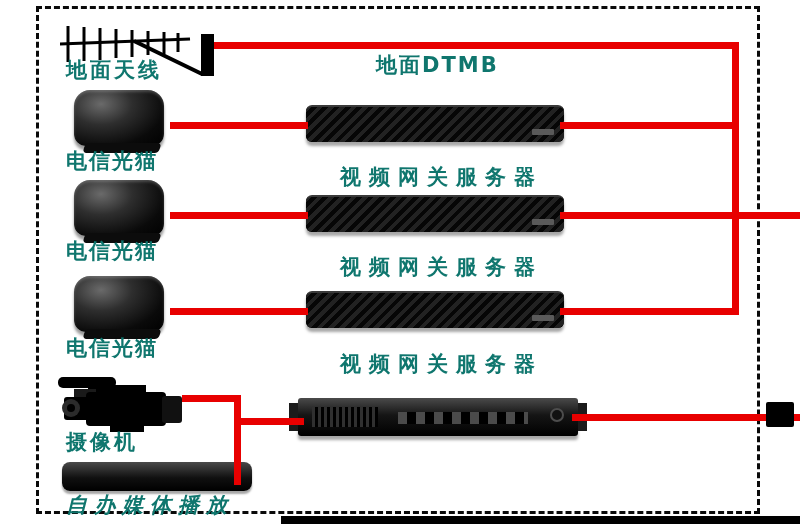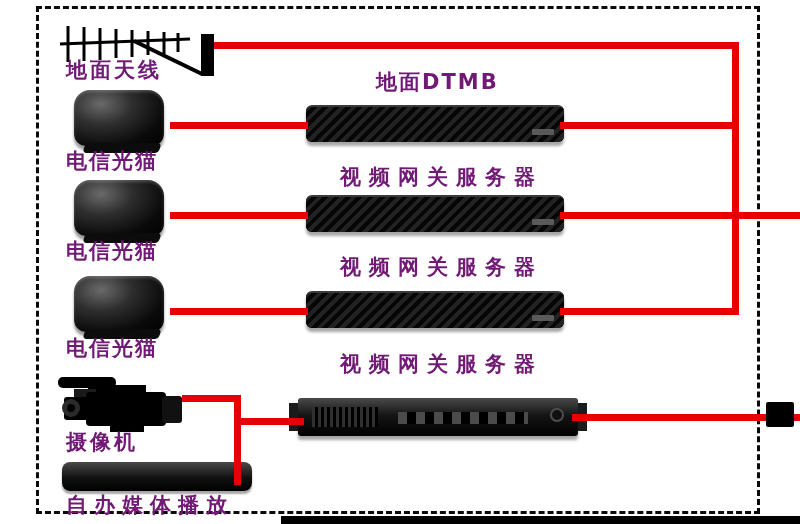--- a/index.html
+++ b/index.html
@@ -7,26 +7,26 @@
   body { font-family:"DejaVu Sans","Liberation Sans",sans-serif; }
   .canvas { position:relative; width:800px; height:524px; background:#ffffff; overflow:hidden; }
 
   .dashed-border { position:absolute; left:36px; top:6px; width:724px; height:508px;
     border:3px dashed #0a0a0a; z-index:1; }
 
   
   .hline, .vline { position:absolute; background:#e80000; z-index:5; }
 
   
-  .label { position:absolute; font-weight:bold; color:#701a75; font-size:21px;
+  .label { position:absolute; font-weight:bold; color:#0f766e; font-size:21px;
     white-space:nowrap; z-index:6; }
   .sp2 { letter-spacing:2px; }
   .sp3 { letter-spacing:3px; }
   .sp8 { letter-spacing:8px;margin-top:16px; }
-  .sp7 { letter-spacing:7px; }
+  .sp7 { letter-spacing:7px;font-style:italic; }
 
   
   .modem { position:absolute; width:90px; height:56px; z-index:2;
     background: radial-gradient(ellipse at 30% 25%, #6a6a6a 0%, #2e2e2e 35%, #0a0a0a 72%, #000 100%);
     border-radius:16px 16px 12px 12px;
     box-shadow: 0 4px 3px rgba(0,0,0,.4), inset 0 2px 3px rgba(255,255,255,.22); }
   .modem::after { content:""; position:absolute; left:10px; right:4px; bottom:-7px; height:10px;
     background:#0c0c0c; border-radius:4px; transform:skewX(-18deg); }
 
   
@@ -78,21 +78,21 @@
     <line x1="72" y1="6" x2="72" y2="33" stroke="#000" stroke-width="3"></line>
     <line x1="88" y1="7" x2="88" y2="31" stroke="#000" stroke-width="3"></line>
     <line x1="104" y1="8" x2="104" y2="30" stroke="#000" stroke-width="3"></line>
     <line x1="118" y1="9" x2="118" y2="28" stroke="#000" stroke-width="3"></line>
     <line x1="74" y1="17" x2="142" y2="50" stroke="#000" stroke-width="4"></line>
     <rect x="141" y="10" width="13" height="42" fill="#000"></rect>
   </svg>
   <div class="label sp3" style="left:66px; top:56px;">地面天线</div>
 
   <div class="hline" style="left:214px; top:42px; width:525px; height:7px;"></div>
-  <div class="label sp2" style="left:376px; top:68px;">地面DTMB</div>
+  <div class="label sp2" style="left:376px; top:51px;">地面DTMB</div>
 
   <div class="vline" style="left:732px; top:42px; width:7px; height:273px;"></div>
 
   <div class="modem" style="left:74px; top:90px;"></div>
   <div class="hline" style="left:170px; top:122px; width:138px; height:7px;"></div>
   <div class="server" style="left:306px; top:105px;"></div>
   <div class="hline" style="left:560px; top:122px; width:179px; height:7px;"></div>
   <div class="label sp2" style="left:66px; top:147px;">电信光猫</div>
   <div class="label sp8" style="left:340px; top:147px;">视频网关服务器</div>
 

